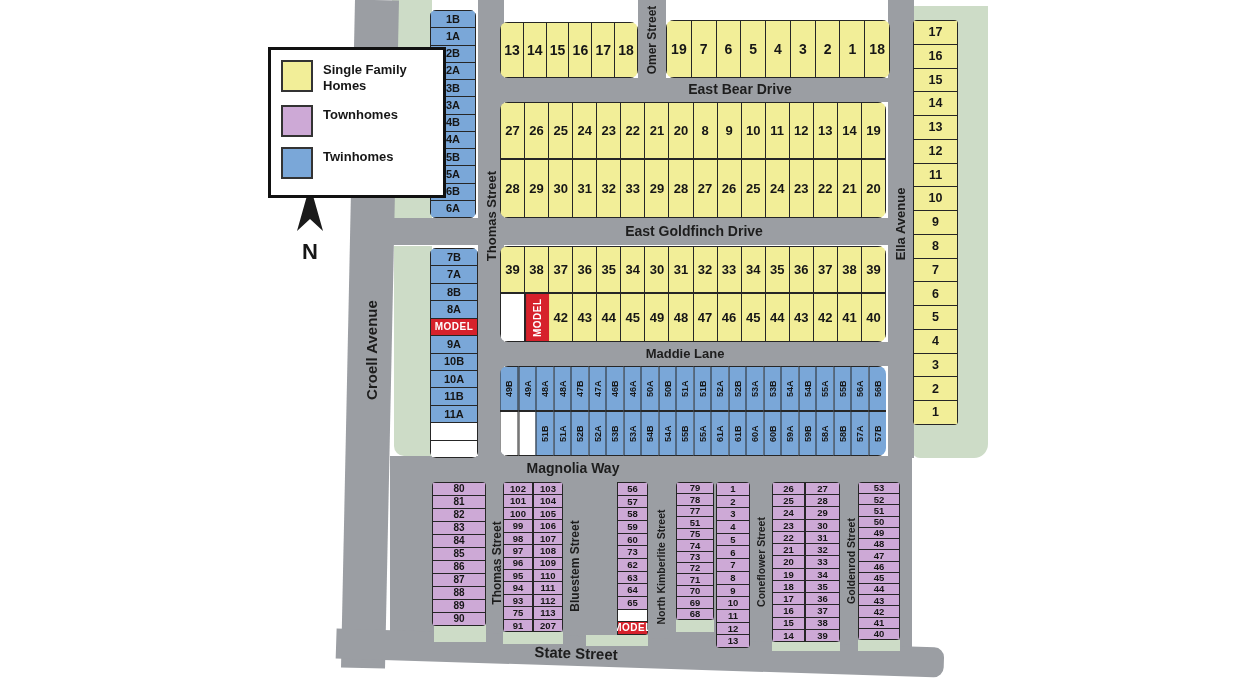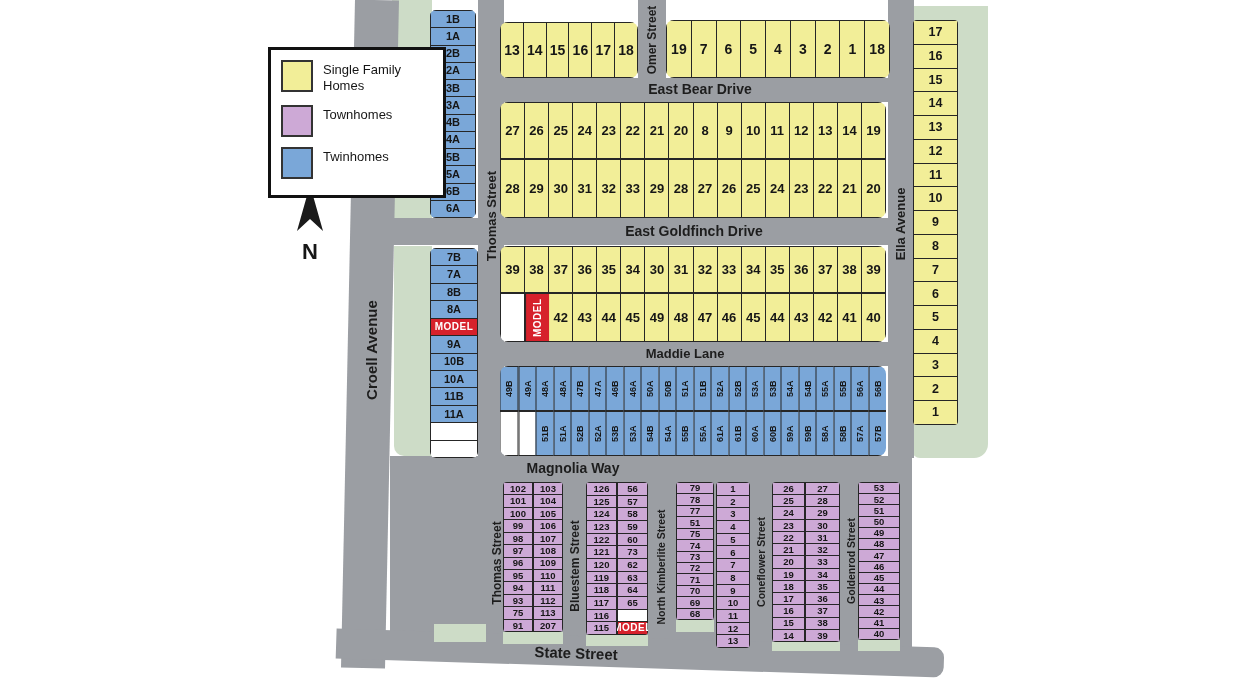--- a/index.html
+++ b/index.html
@@ -21,21 +21,21 @@
   .cell.model{background:#d6212b;color:#ffffff;font-size:10px;letter-spacing:.5px;}
   .vtext .cell{writing-mode:vertical-rl;transform:rotate(180deg);}
   .vmodel .cell.model{writing-mode:vertical-rl;transform:rotate(180deg);}
   .hlabel,.vlabel{position:absolute;white-space:nowrap;font-weight:700;color:#1d1d1d;}
   .hlabel{transform:translate(-50%,-50%);}
   .vlabel{transform:translate(-50%,-50%) rotate(-90deg);}
   #legend{position:absolute;left:268px;top:47px;width:152px;background:#fff;
           border:3px solid #111;padding:10px 10px 6px 10px;z-index:5;}
   .leg-item{display:flex;align-items:flex-start;margin-bottom:10px;}
   .leg-swatch{width:28px;height:28px;border:2px solid #333;flex:0 0 auto;margin-right:10px;}
-  .leg-label{font-size:13px;font-weight:400;padding-top:2px;line-height:1.25;}
+  .leg-label{font-size:13px;font-weight:700;padding-top:2px;line-height:1.25;}
   #compass{position:absolute;left:292px;top:185px;width:36px;text-align:center;}
   #compass .n{font-size:22px;font-weight:800;margin-top:2px;}
 </style>
 </head>
 <body>
 
 <div id="scene">
 
   <div class="green" style="left:392px;top:0;width:40px;height:218px;"></div>
   <div class="green" style="left:394px;top:246px;width:38px;height:210px;border-radius:0 0 0 10px;"></div>
@@ -269,20 +269,33 @@
       <div class="cell">8</div>
       <div class="cell">7</div>
       <div class="cell">6</div>
       <div class="cell">5</div>
       <div class="cell">4</div>
       <div class="cell">3</div>
       <div class="cell">2</div>
       <div class="cell">1</div>
     </div>
 
+  <div class="cellcol purple" style="left:432px;top:482px;width:54px;height:144px;font-size:10px;border-radius:4px;">
+      <div class="cell">80</div>
+      <div class="cell">81</div>
+      <div class="cell">82</div>
+      <div class="cell">83</div>
+      <div class="cell">84</div>
+      <div class="cell">85</div>
+      <div class="cell">86</div>
+      <div class="cell">87</div>
+      <div class="cell">88</div>
+      <div class="cell">89</div>
+      <div class="cell">90</div>
+    </div>
 
   <div class="cellcol purple" style="left:503px;top:482px;width:30px;height:150px;font-size:9.5px;border-radius:4px 0 0 4px;text-align:center;">
       <div class="cell">102</div>
       <div class="cell">101</div>
       <div class="cell">100</div>
       <div class="cell">99</div>
       <div class="cell">98</div>
       <div class="cell">97</div>
       <div class="cell">96</div>
       <div class="cell">95</div>
@@ -299,34 +312,20 @@
       <div class="cell">107</div>
       <div class="cell">108</div>
       <div class="cell">109</div>
       <div class="cell">110</div>
       <div class="cell">111</div>
       <div class="cell">112</div>
       <div class="cell">113</div>
       <div class="cell">207</div>
     </div>
 
-  <div class="cellcol purple" style="left:586px;top:482px;width:31px;height:153px;font-size:9.5px;border-radius:4px 0 0 4px;">
-      <div class="cell">126</div>
-      <div class="cell">125</div>
-      <div class="cell">124</div>
-      <div class="cell">123</div>
-      <div class="cell">122</div>
-      <div class="cell">121</div>
-      <div class="cell">120</div>
-      <div class="cell">119</div>
-      <div class="cell">118</div>
-      <div class="cell">117</div>
-      <div class="cell">116</div>
-      <div class="cell">115</div>
-    </div>
   <div class="cellcol purple" style="left:617px;top:482px;width:31px;height:153px;font-size:9.5px;border-radius:0 4px 4px 0;">
       <div class="cell">56</div>
       <div class="cell">57</div>
       <div class="cell">58</div>
       <div class="cell">59</div>
       <div class="cell">60</div>
       <div class="cell">73</div>
       <div class="cell">62</div>
       <div class="cell">63</div>
       <div class="cell">64</div>
@@ -409,21 +408,21 @@
       <div class="cell">44</div>
       <div class="cell">43</div>
       <div class="cell">42</div>
       <div class="cell">41</div>
       <div class="cell">40</div>
     </div>
 
   <div class="vlabel" style="left:371px;top:350px;font-size:15px;">Croell Avenue</div>
   <div class="vlabel" style="left:491px;top:216px;font-size:13px;">Thomas Street</div>
   <div class="vlabel" style="left:652px;top:40px;font-size:12px;">Omer Street</div>
-  <div class="hlabel" style="left:700px;top:89px;font-size:14px;">East Bear Drive</div>
+  <div class="hlabel" style="left:740px;top:89px;font-size:14px;">East Bear Drive</div>
   <div class="hlabel" style="left:694px;top:231px;font-size:14px;">East Goldfinch Drive</div>
   <div class="hlabel" style="left:685px;top:353px;font-size:13px;">Maddie Lane</div>
   <div class="hlabel" style="left:573px;top:468px;font-size:14px;">Magnolia Way</div>
   <div class="vlabel" style="left:900px;top:224px;font-size:13px;">Ella Avenue</div>
   <div class="hlabel" style="left:576px;top:653px;font-size:15px;transform:translate(-50%,-50%) rotate(2deg);">State Street</div>
   <div class="vlabel" style="left:497px;top:563px;font-size:12px;">Thomas Street</div>
   <div class="vlabel" style="left:575px;top:566px;font-size:12px;">Bluestem Street</div>
   <div class="vlabel" style="left:661px;top:567px;font-size:10.5px;">North Kimberlite Street</div>
   <div class="vlabel" style="left:761px;top:562px;font-size:10.5px;">Coneflower Street</div>
   <div class="vlabel" style="left:851px;top:561px;font-size:10.5px;">Goldenrod Street</div>

